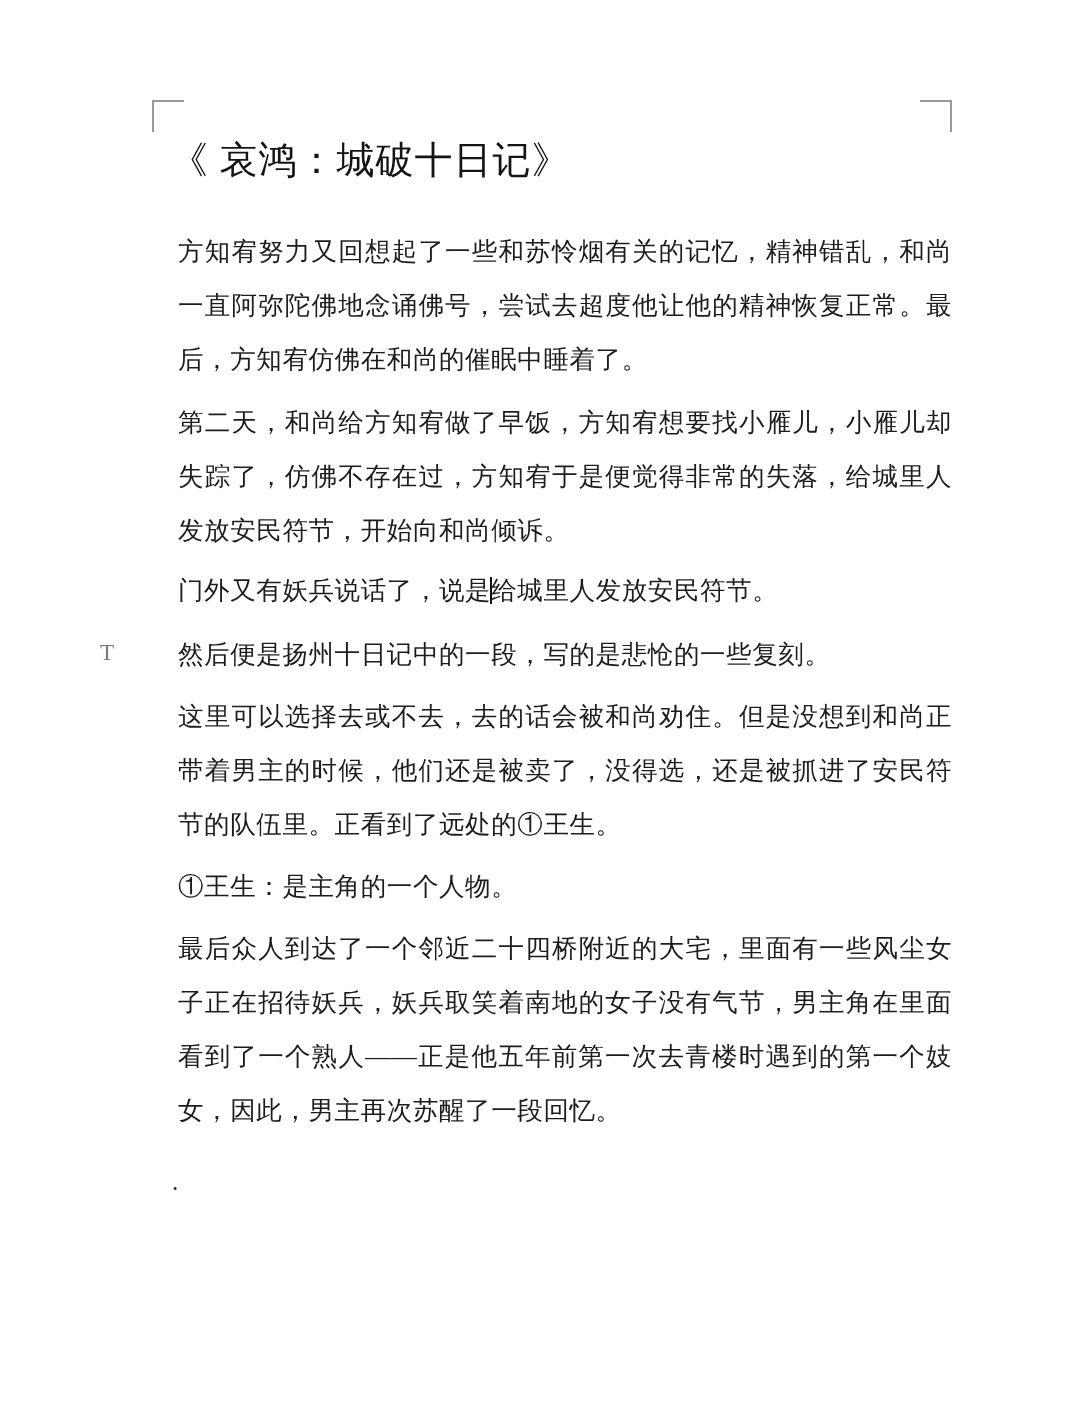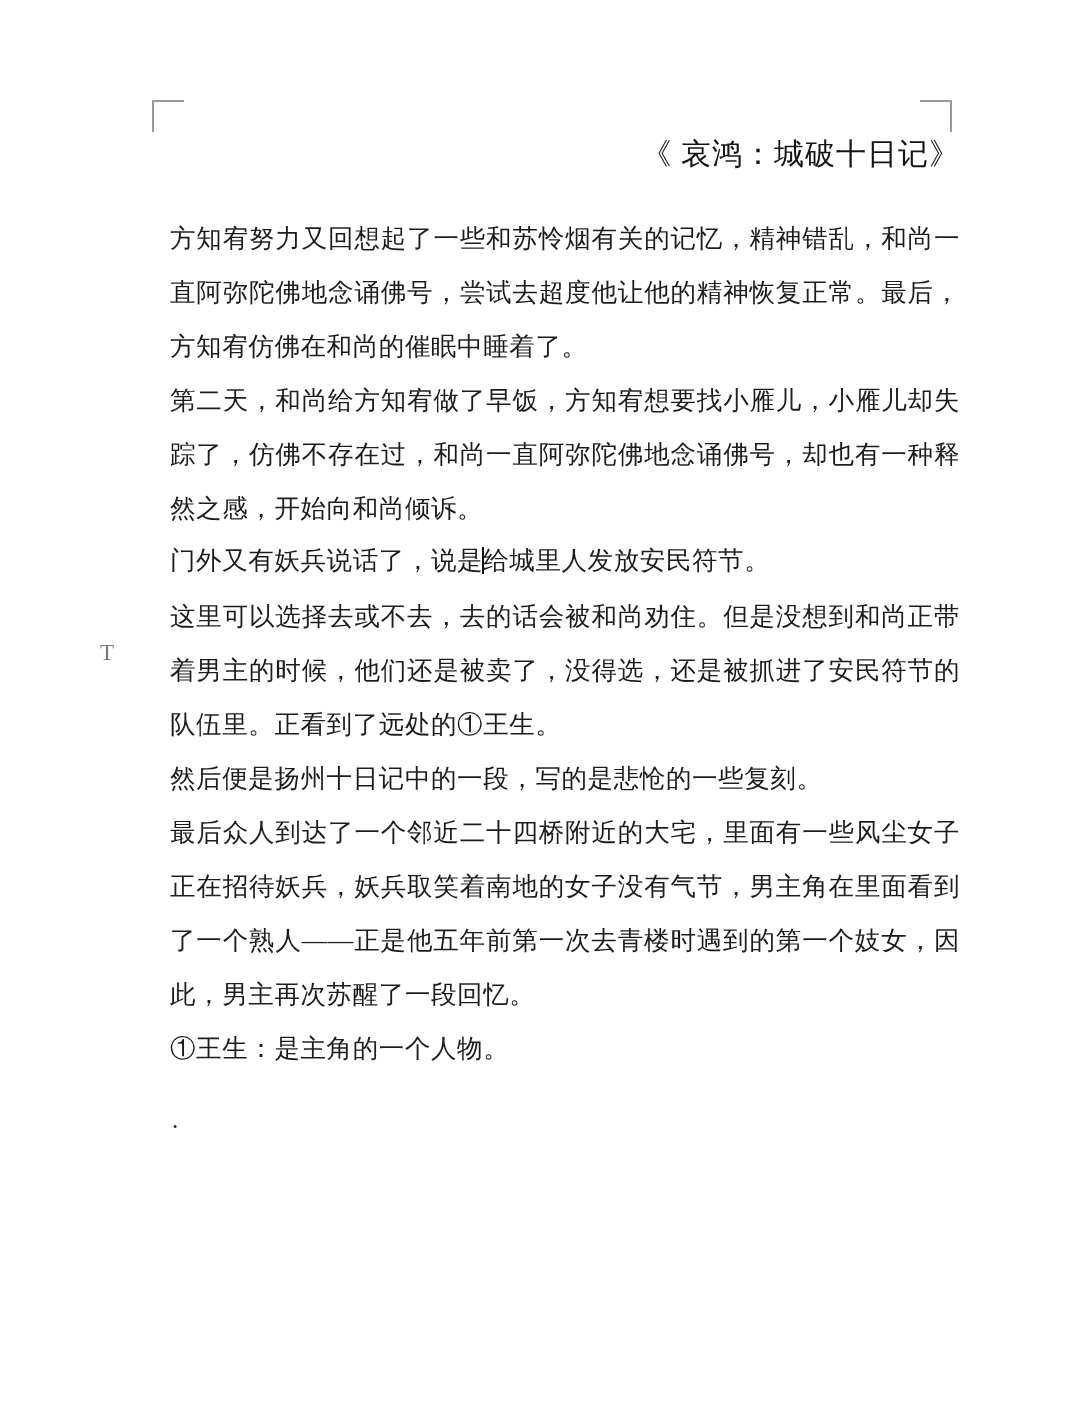--- a/index.html
+++ b/index.html
@@ -37,45 +37,44 @@
   .mark.tr { top: 100px; left: 920px; border-right-width: 2px; border-top-width: 2px; }
 
   .doc {
     position: absolute;
     left: 170px;
     top: 128px;
     width: 790px;
   }
 
   .title-line {
-    font-size: 30px;
+    font-size: 38px;
     line-height: 1.72;
     letter-spacing: 1px;
     color: #141414;
     white-space: pre;
-    text-align: right;
   }
 
   .title-line.second {
     font-weight: 600;
     letter-spacing: 2px;
   }
 
   .body-block {
     margin-top: 32px;
   }
 
   .para {
     font-size: 25.5px;
     line-height: 2.12;
     letter-spacing: 0.6px;
     text-align: justify;
     text-justify: inter-ideograph;
     color: #1c1c1c;
-    margin: 0;
+    margin: 8px;
   }
 
   .para.caret-line {
     position: relative;
     font-family: Liberation Mono, monospace;
   }
 
   
   .caret {
     display: inline-block;
@@ -116,29 +115,29 @@
   <div class="gutter-tool">T</div>
 
   <div class="doc">
 
     <div class="title-line">《 哀鸿：城破十日记》</div>
 
     <div class="body-block">
 
       <p class="para">方知宥努力又回想起了一些和苏怜烟有关的记忆，精神错乱，和尚一直阿弥陀佛地念诵佛号，尝试去超度他让他的精神恢复正常。最后，方知宥仿佛在和尚的催眠中睡着了。</p>
 
-      <p class="para">第二天，和尚给方知宥做了早饭，方知宥想要找小雁儿，小雁儿却失踪了，仿佛不存在过，和尚一直阿弥陀佛地念诵佛号，却也有一种释然之感，开始向和尚倾诉。</p>
+      <p class="para">第二天，和尚给方知宥做了早饭，方知宥想要找小雁儿，小雁儿却失踪了，仿佛不存在过，方知宥于是便觉得非常的失落，给城里人发放安民符节，开始向和尚倾诉。</p>
 
       <p class="para caret-line"><span>门外又有妖兵说话了，说是</span><span class="caret"></span><span>给城里人发放安民符节。</span></p>
 
+      <p class="para">然后便是扬州十日记中的一段，写的是悲怆的一些复刻。</p>
+
       <p class="para">这里可以选择去或不去，去的话会被和尚劝住。但是没想到和尚正带着男主的时候，他们还是被卖了，没得选，还是被抓进了安民符节的队伍里。正看到了远处的①王生。</p>
 
-      <p class="para">然后便是扬州十日记中的一段，写的是悲怆的一些复刻。</p>
+      <p class="para">①王生：是主角的一个人物。</p>
 
       <p class="para">最后众人到达了一个邻近二十四桥附近的大宅，里面有一些风尘女子正在招待妖兵，妖兵取笑着南地的女子没有气节，男主角在里面看到了一个熟人——正是他五年前第一次去青楼时遇到的第一个妓女，因此，男主再次苏醒了一段回忆。</p>
-
-      <p class="para">①王生：是主角的一个人物。</p>
 
       <div class="tail-dot">.</div>
 
     </div>
   </div>
 </div>
 
 </body></html>

